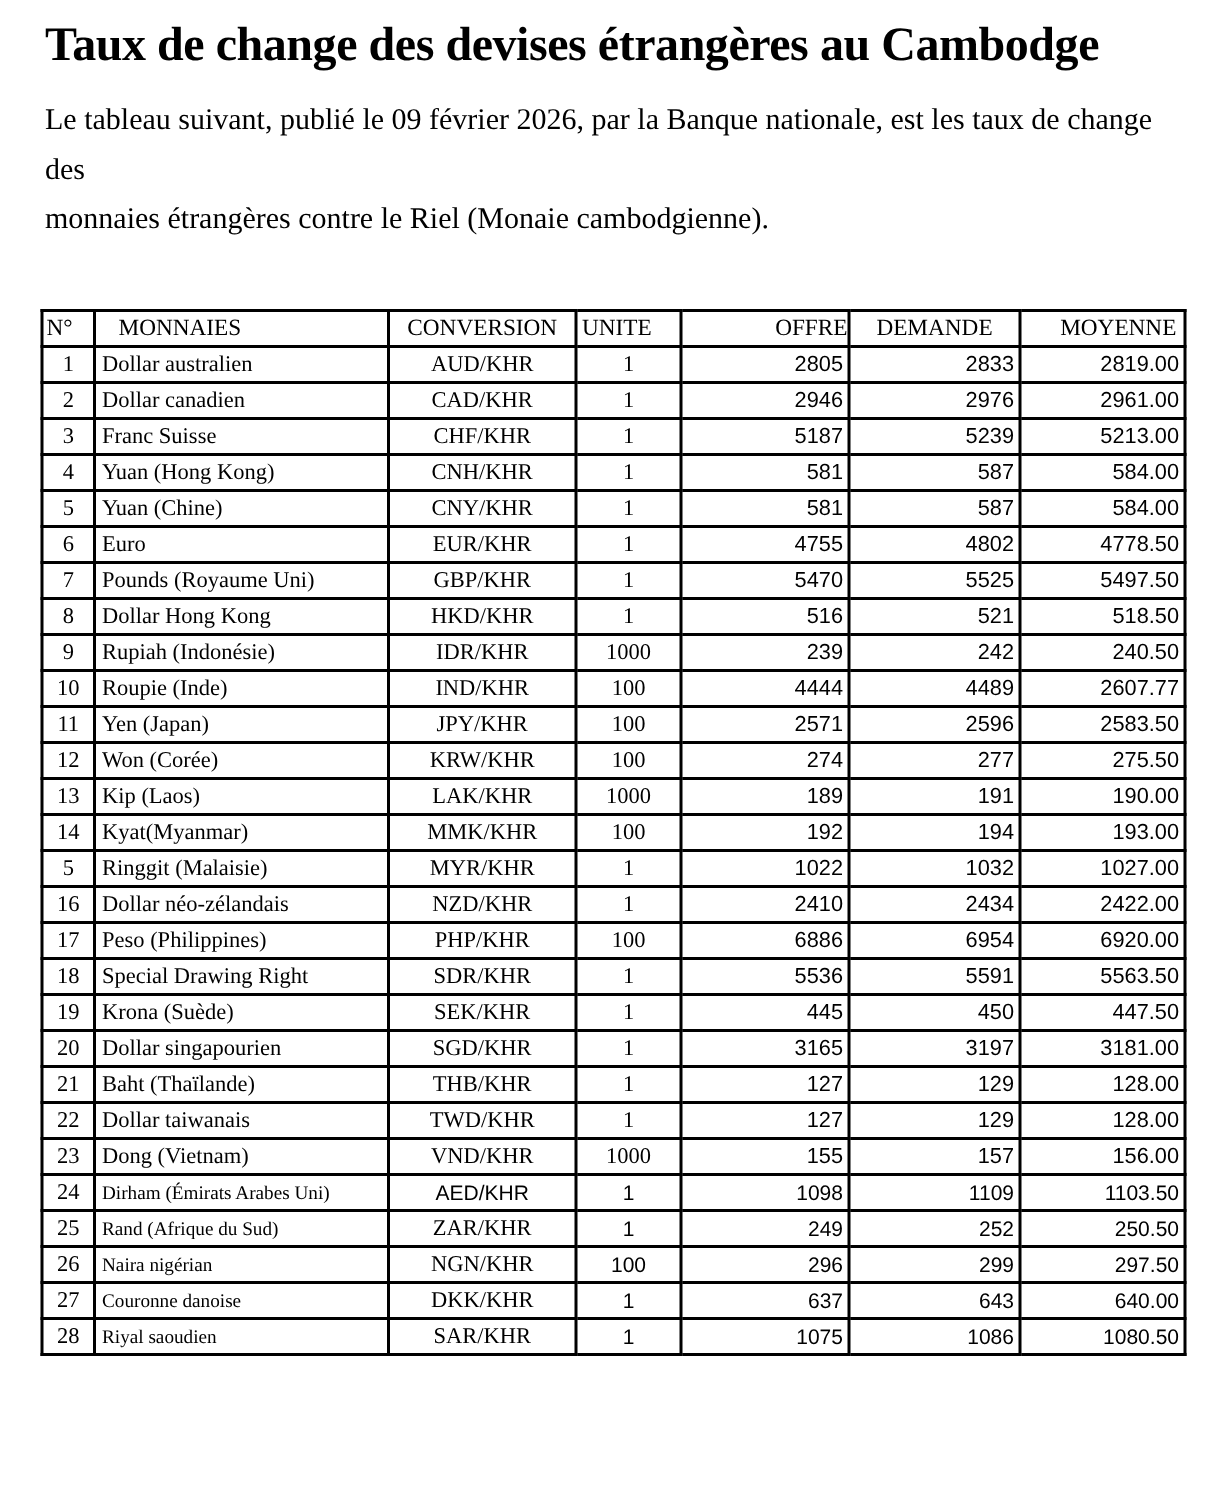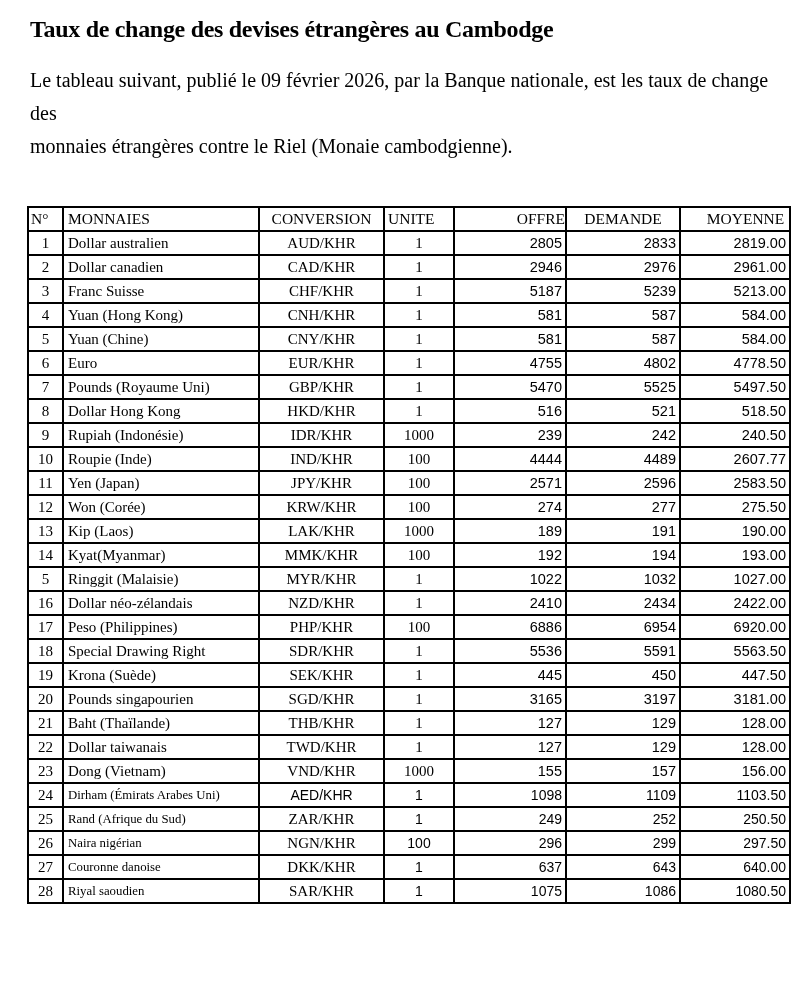--- a/index.html
+++ b/index.html
@@ -7,21 +7,21 @@
   body {
     width: 807px; height: 1000px;
     color: #000;
     font-family: "Liberation Serif", serif;
     overflow: hidden;
   }
   .page { padding: 14px 16px 0 30px; }
 
   h1.title {
     margin: 0;
-    font-size: 24px;
+    font-size: 32px;
     line-height: 30px;
     font-weight: bold;
     letter-spacing: -0.3px;
   }
   .dateline {
     margin: 24px 0 0 0;
     font-size: 15.5px;
     line-height: 18px;
   }
   .intro {
@@ -59,21 +59,21 @@
   col.w-no      { width: 35px; }
   col.w-name    { width: 196px; }
   col.w-conv    { width: 125px; }
   col.w-unit    { width: 70px; }
   col.w-offre   { width: 112px; }
   col.w-demande { width: 114px; }
   col.w-moyenne { width: 110px; }
 
   
   th.c-no      { text-align: left; padding-left: 2px; }
-  th.c-name    { text-align: left; padding-left: 4px; }
+  th.c-name    { text-align: left; padding-left: 15px; }
   th.c-conv    { text-align: center; }
   th.c-unit    { text-align: left; }
   th.c-offre   { text-align: right; padding-right: 0; }
   th.c-demande { }
   th.c-moyenne { text-align: center; padding-left: 24px; }
 
   
   td.c-no      { text-align: center; }
   td.c-name    { text-align: left; padding-left: 4px; }
   td.c-conv    { text-align: center; }
@@ -299,21 +299,21 @@
           <td class="c-no">19</td>
           <td class="c-name">Krona (Suède)</td>
           <td class="c-conv">SEK/KHR</td>
           <td class="c-unit">1</td>
           <td class="c-offre">445</td>
           <td class="c-demande">450</td>
           <td class="c-moyenne">447.50</td>
         </tr>
         <tr>
           <td class="c-no">20</td>
-          <td class="c-name">Pounds singapourien</td>
+          <td class="c-name">Dollar singapourien</td>
           <td class="c-conv">SGD/KHR</td>
           <td class="c-unit">1</td>
           <td class="c-offre">3165</td>
           <td class="c-demande">3197</td>
           <td class="c-moyenne">3181.00</td>
         </tr>
         <tr>
           <td class="c-no">21</td>
           <td class="c-name">Baht (Thaïlande)</td>
           <td class="c-conv">THB/KHR</td>

